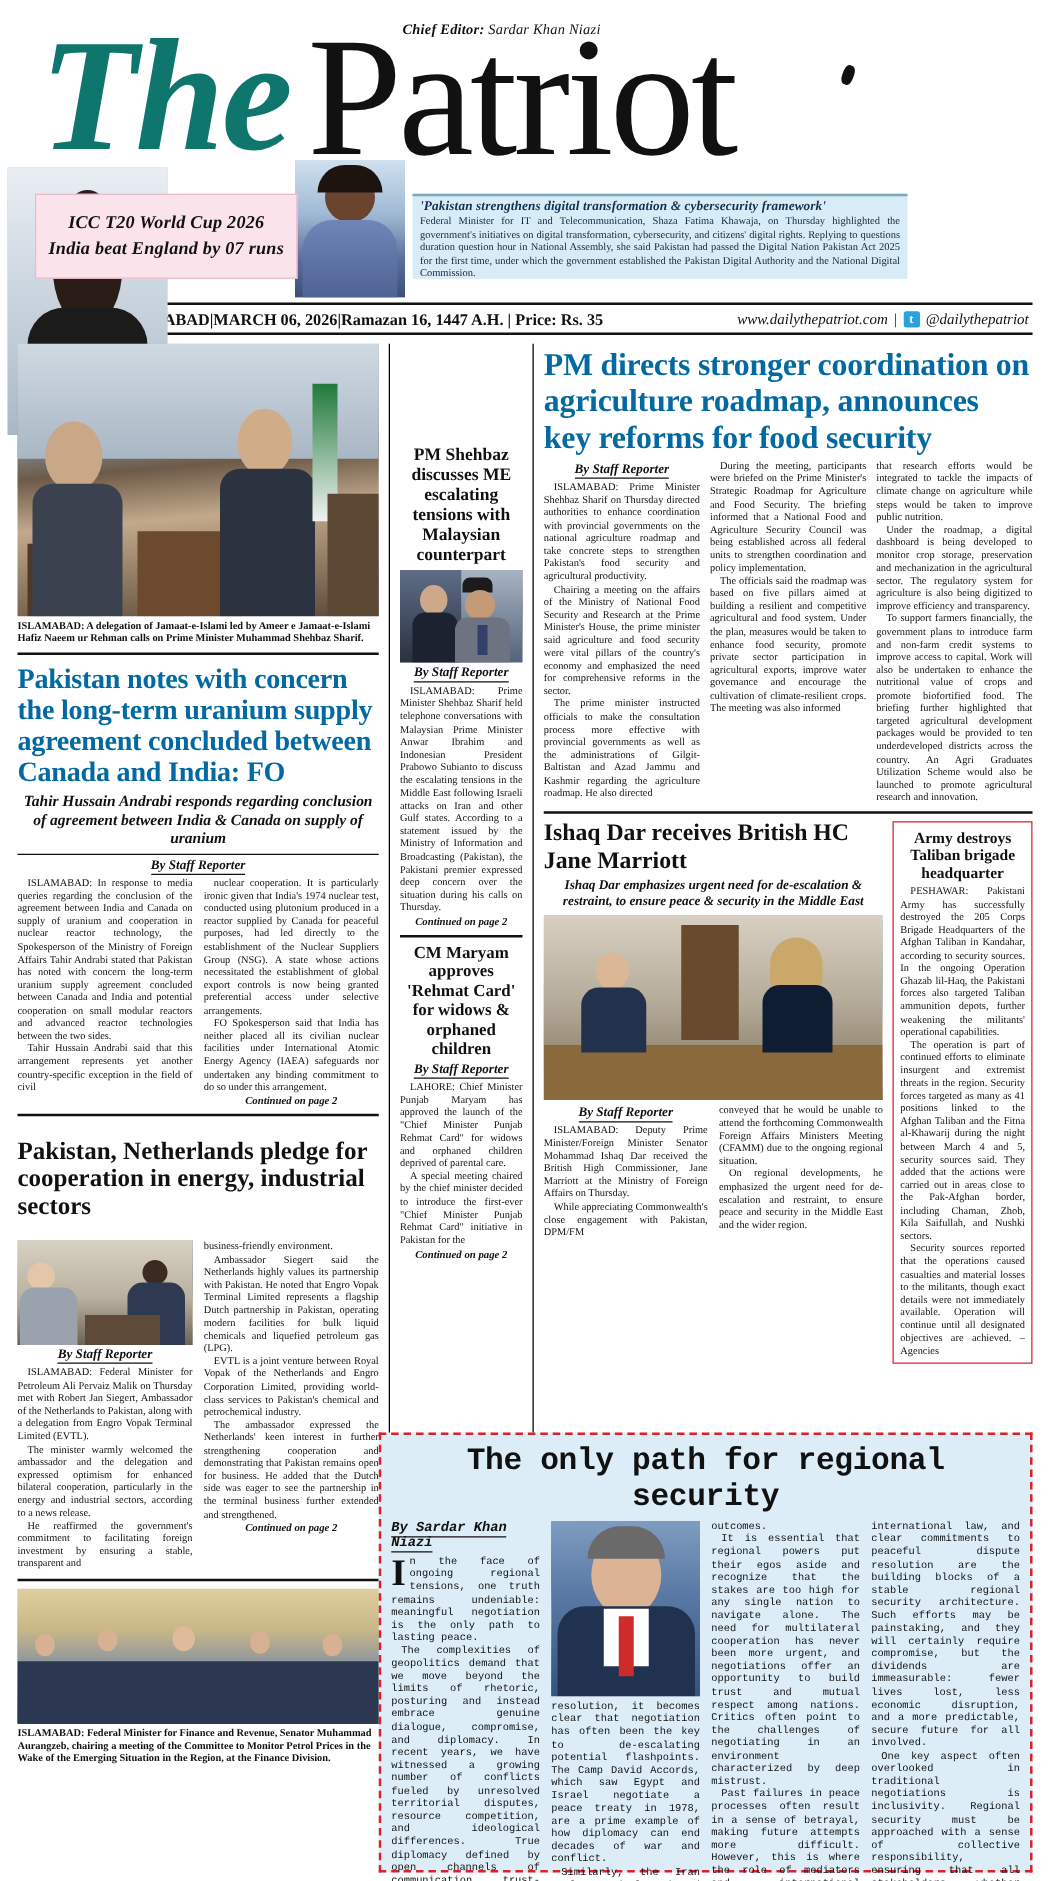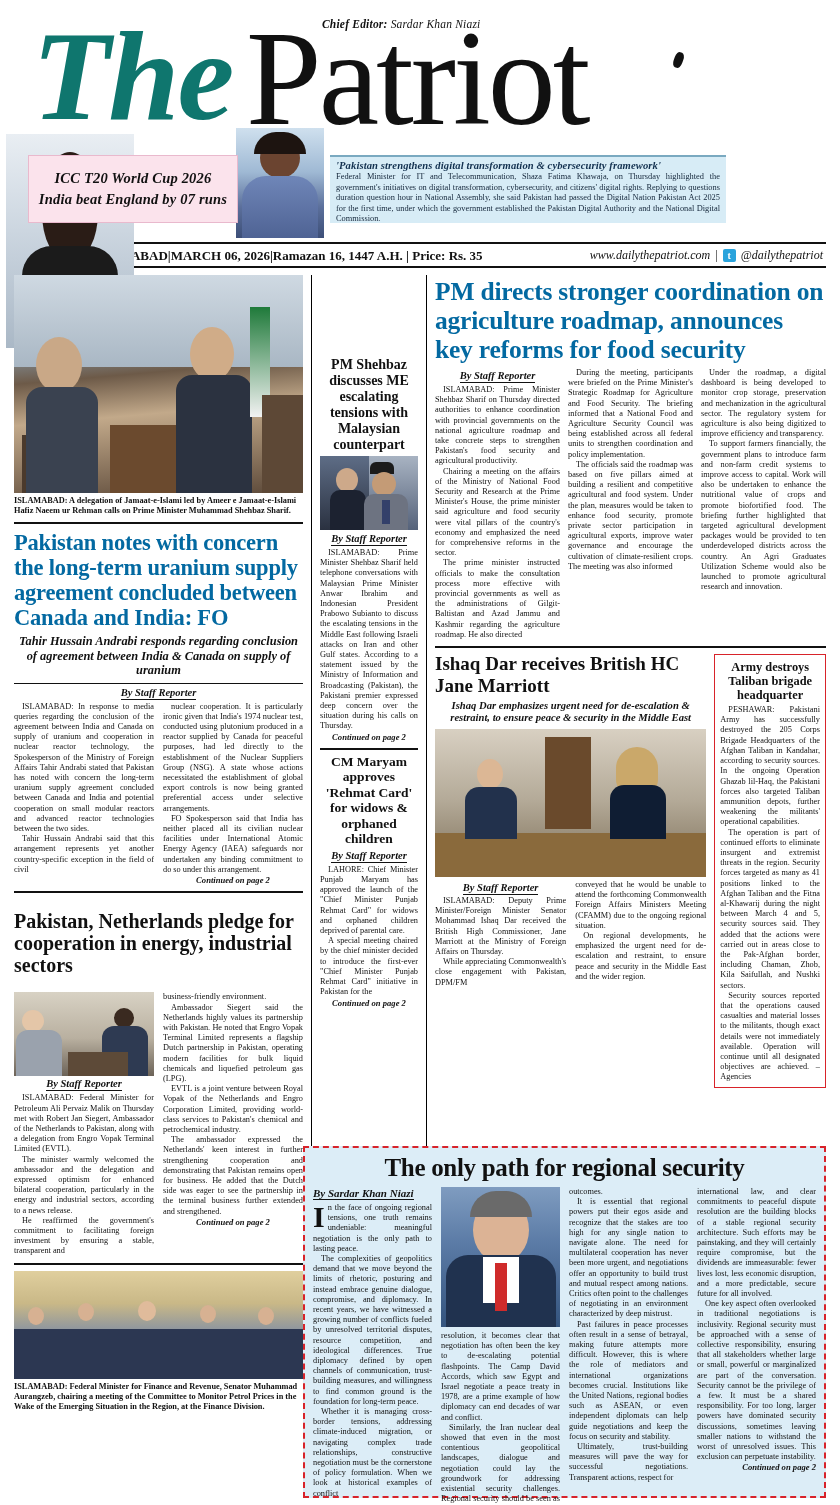--- a/index.html
+++ b/index.html
@@ -393,20 +393,21 @@
             <p>ISLAMABAD: Prime Minister Shehbaz Sharif on Thursday directed authorities to enhance coordination with provincial governments on the national agriculture roadmap and take concrete steps to strengthen Pakistan's food security and agricultural productivity.</p>
             <p>Chairing a meeting on the affairs of the Ministry of National Food Security and Research at the Prime Minister's House, the prime minister said agriculture and food security were vital pillars of the country's economy and emphasized the need for comprehensive reforms in the sector.</p>
             <p>The prime minister instructed officials to make the consultation process more effective with provincial governments as well as the administrations of Gilgit-Baltistan and Azad Jammu and Kashmir regarding the agriculture roadmap. He also directed</p>
           </div>
         </div>
         <div class="body-col">
           <p>During the meeting, participants were briefed on the Prime Minister's Strategic Roadmap for Agriculture and Food Security. The briefing informed that a National Food and Agriculture Security Council was being established across all federal units to strengthen coordination and policy implementation.</p>
           <p>The officials said the roadmap was based on five pillars aimed at building a resilient and competitive agricultural and food system. Under the plan, measures would be taken to enhance food security, promote private sector participation in agricultural exports, improve water governance and encourage the cultivation of climate-resilient crops. The meeting was also informed</p>
         </div>
         <div class="body-col">
+          <p class="noind">that research efforts would be integrated to tackle the impacts of climate change on agriculture while steps would be taken to improve public nutrition.</p>
           <p>Under the roadmap, a digital dashboard is being developed to monitor crop storage, preservation and mechanization in the agricultural sector. The regulatory system for agriculture is also being digitized to improve efficiency and transparency.</p>
           <p>To support farmers financially, the government plans to introduce farm and non-farm credit systems to improve access to capital. Work will also be undertaken to enhance the nutritional value of crops and promote biofortified food. The briefing further highlighted that targeted agricultural development packages would be provided to ten underdeveloped districts across the country. An Agri Graduates Utilization Scheme would also be launched to promote agricultural research and innovation.</p>
         </div>
       </div>
 
       <div class="rule-thick"></div>
 
       <div style="display:flex;gap:8px;">
 
         <div style="width:272px;">
@@ -448,21 +449,21 @@
               <p>PESHAWAR: Pakistani Army has successfully destroyed the 205 Corps Brigade Headquarters of the Afghan Taliban in Kandahar, according to security sources. In the ongoing Operation Ghazab lil-Haq, the Pakistani forces also targeted Taliban ammunition depots, further weakening the militants' operational capabilities.</p>
               <p>The operation is part of continued efforts to eliminate insurgent and extremist threats in the region. Security forces targeted as many as 41 positions linked to the Afghan Taliban and the Fitna al-Khawarij during the night between March 4 and 5, security sources said. They added that the actions were carried out in areas close to the Pak-Afghan border, including Chaman, Zhob, Kila Saifullah, and Nushki sectors.</p>
               <p>Security sources reported that the operations caused casualties and material losses to the militants, though exact details were not immediately available. Operation will continue until all designated objectives are achieved. – Agencies</p>
             </div>
           </div>
         </div>
       </div>
     </div>
   </div>
 
-  <div style="position:absolute;left:303px;top:1138px;width:523px;">
+  <div style="position:absolute;left:303px;top:1138px;width:523px;font-family:Liberation Mono, monospace;">
     <div class="opinion">
       <div class="op-title">The only path for regional security</div>
 
       <div class="op-grid">
         <div>
           <div class="op-byline">
             <span>By Sardar Khan Niazi</span>
           </div>
           <div class="op-body">
             <p class="first dropcap">In the face of ongoing regional tensions, one truth remains undeniable: meaningful negotiation is the only path to lasting peace.</p>

